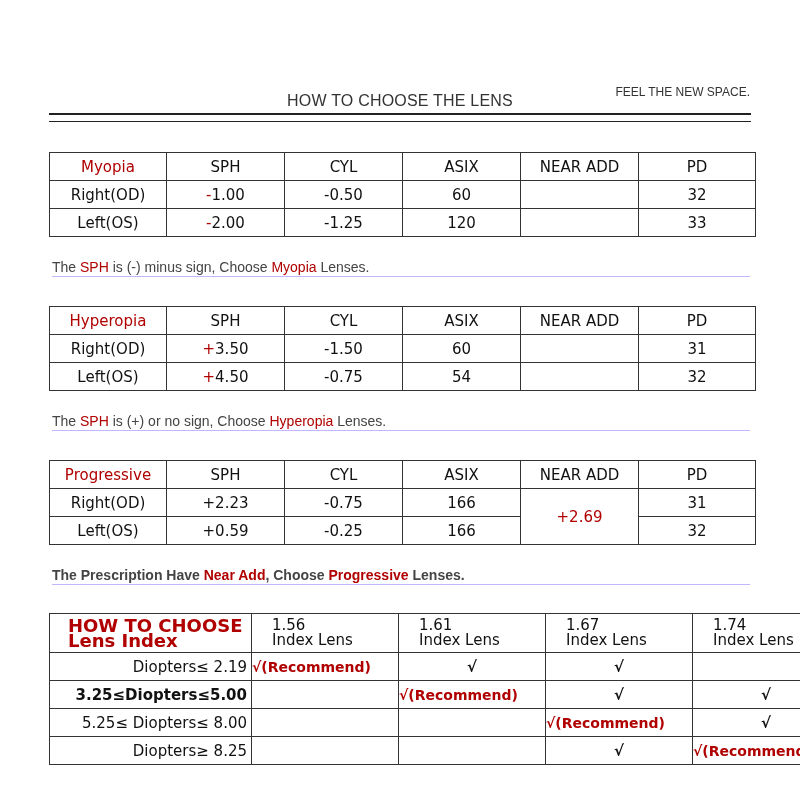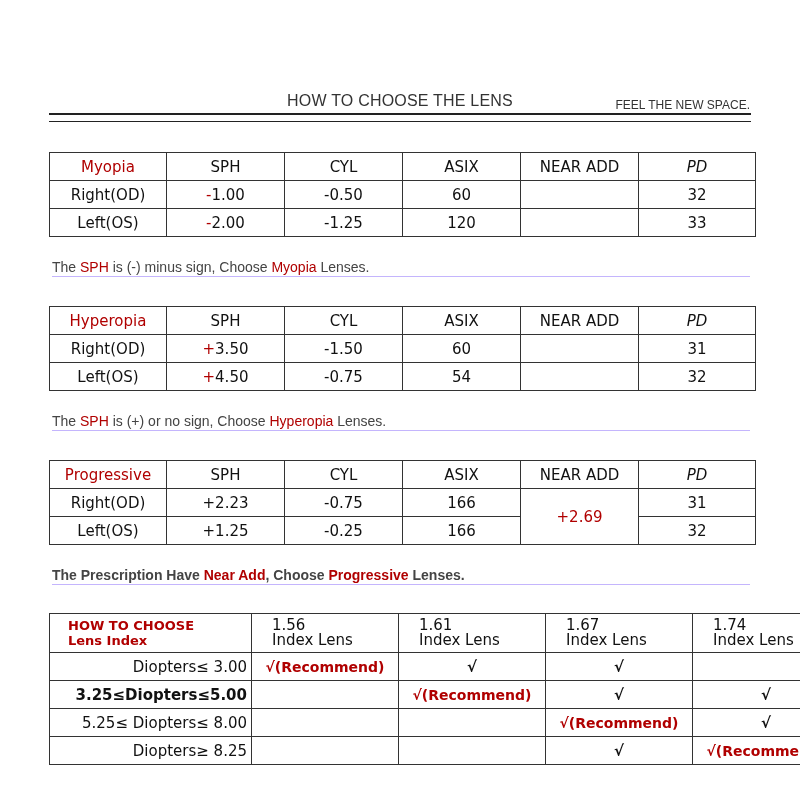--- a/index.html
+++ b/index.html
@@ -1,45 +1,45 @@
 <!DOCTYPE html>
 <html><head>
 <meta charset="utf-8">
 <style>
   html, body { margin: 0; padding: 0; background: #ffffff; }
   body { width: 800px; height: 800px; position: relative; overflow: hidden; font-family: "DejaVu Sans", sans-serif; color: #111; }
   .title { position: absolute; top: 73px; left: 0; width: 800px; text-align: center; font-size: 16px; font-weight: 300; color: #333; letter-spacing: 0.2px; font-family: "Liberation Sans", sans-serif; margin-top: 19px; }
-  .tagline { position: absolute; top: 98px; right: 50px; font-size: 12px; color: #333; font-family: "Liberation Sans", sans-serif; }
+  .tagline { position: absolute; top: 85px; right: 50px; font-size: 12px; color: #333; font-family: "Liberation Sans", sans-serif; }
   .rule-thick { position: absolute; top: 113px; left: 49px; width: 702px; height: 2px; background: #222; }
   .rule-thin { position: absolute; top: 121px; left: 49px; width: 702px; height: 1px; background: #222; }
 
   table.rx { position: absolute; left: 49px; width: 702px; border-collapse: collapse; table-layout: fixed; }
   table.rx td { border: 1px solid #333; height: 27px; padding: 0; text-align: center; font-size: 15px; font-weight: 500; vertical-align: middle; }
   table.rx td.c0 { width: 116px; }
   table.rx td.c1 { width: 117px; }
   table.rx td.c2 { width: 117px; }
   table.rx td.c3 { width: 117px; }
   table.rx td.c4 { width: 117px; }
-  table.rx td.c5 { width: 116px; font-style: italic; }
+  table.rx td.c5 { width: 116px; }
   .red { color: #b00000; }
   .redbold { color: #b00000; font-weight: bold; }
   .big { font-size: 20px; font-weight: bold; }
   .bold { font-weight: bold; }
 
   .note { position: absolute; left: 52px; width: 698px; font-size: 14px; color: #444; font-family: "Liberation Sans", sans-serif; border-bottom: 1px solid #c4b5fd; height: 18px; line-height: 18px; }
   .note .red { color: #b00000; }
 
   table.idx { position: absolute; left: 49px; top: 613px; width: 702px; border-collapse: collapse; table-layout: fixed; }
   table.idx td { border: 1px solid #333; height: 27px; padding: 0 3px; font-size: 15px; vertical-align: middle; }
-  table.idx td.h0 { width: 180px; color: #b00000; font-weight: bold; font-size: 13px; line-height: 15px; padding-left: 18px; }
+  table.idx td.h0 { width: 180px; color: #b00000; font-weight: bold; font-size: 18px; line-height: 15px; padding-left: 18px; }
   table.idx td.hcol { width: 123px; font-size: 15px; line-height: 15px; padding-left: 20px; }
   table.idx tr.head td { height: 38px; }
   table.idx td.rl { text-align: right; padding-right: 4px; }
   table.idx td.ck { text-align: center; font-weight: bold; }
-  table.idx td.rec { text-align: center; color: #b00000; font-weight: bold; font-size: 14px; padding: 0; }
+  table.idx td.rec { color: #b00000; font-weight: bold; font-size: 14px; padding: 0; }
 </style>
 </head>
 <body>
 
 <div class="title">HOW TO CHOOSE THE LENS</div>
 <div class="tagline">FEEL THE NEW SPACE.</div>
 <div class="rule-thick"></div>
 <div class="rule-thin"></div>
 
 <table class="rx" style="top:152px;">
@@ -115,21 +115,21 @@
   <tr>
     <td>Right(OD)</td>
     <td>+2.23</td>
     <td>-0.75</td>
     <td>166</td>
     <td rowspan="2" class="red big">+2.69</td>
     <td>31</td>
   </tr>
   <tr>
     <td>Left(OS)</td>
-    <td>+1.25</td>
+    <td>+0.59</td>
     <td>-0.25</td>
     <td>166</td>
     <td>32</td>
   </tr>
 </tbody>
   </table>
 <div class="note" style="top:566px;font-weight:bold;"><span>The Prescription Have </span><span class="red">Near Add</span><span>, Choose </span><span class="red">Progressive</span><span> Lenses.</span></div>
 
 <table class="idx">
   <tbody>
@@ -149,21 +149,21 @@
     <td class="hcol">
           <div>1.67</div>
           <div>Index Lens</div>
         </td>
     <td class="hcol">
           <div>1.74</div>
           <div>Index Lens</div>
         </td>
   </tr>
   <tr>
-    <td class="rl">Diopters≤ 3.00</td>
+    <td class="rl">Diopters≤ 2.19</td>
     <td class="rec">√(Recommend)</td>
     <td class="ck">√</td>
     <td class="ck">√</td>
     <td class="ck"></td>
   </tr>
   <tr>
     <td class="rl bold">3.25≤Diopters≤5.00</td>
     <td class="ck"></td>
     <td class="rec">√(Recommend)</td>
     <td class="ck">√</td>

